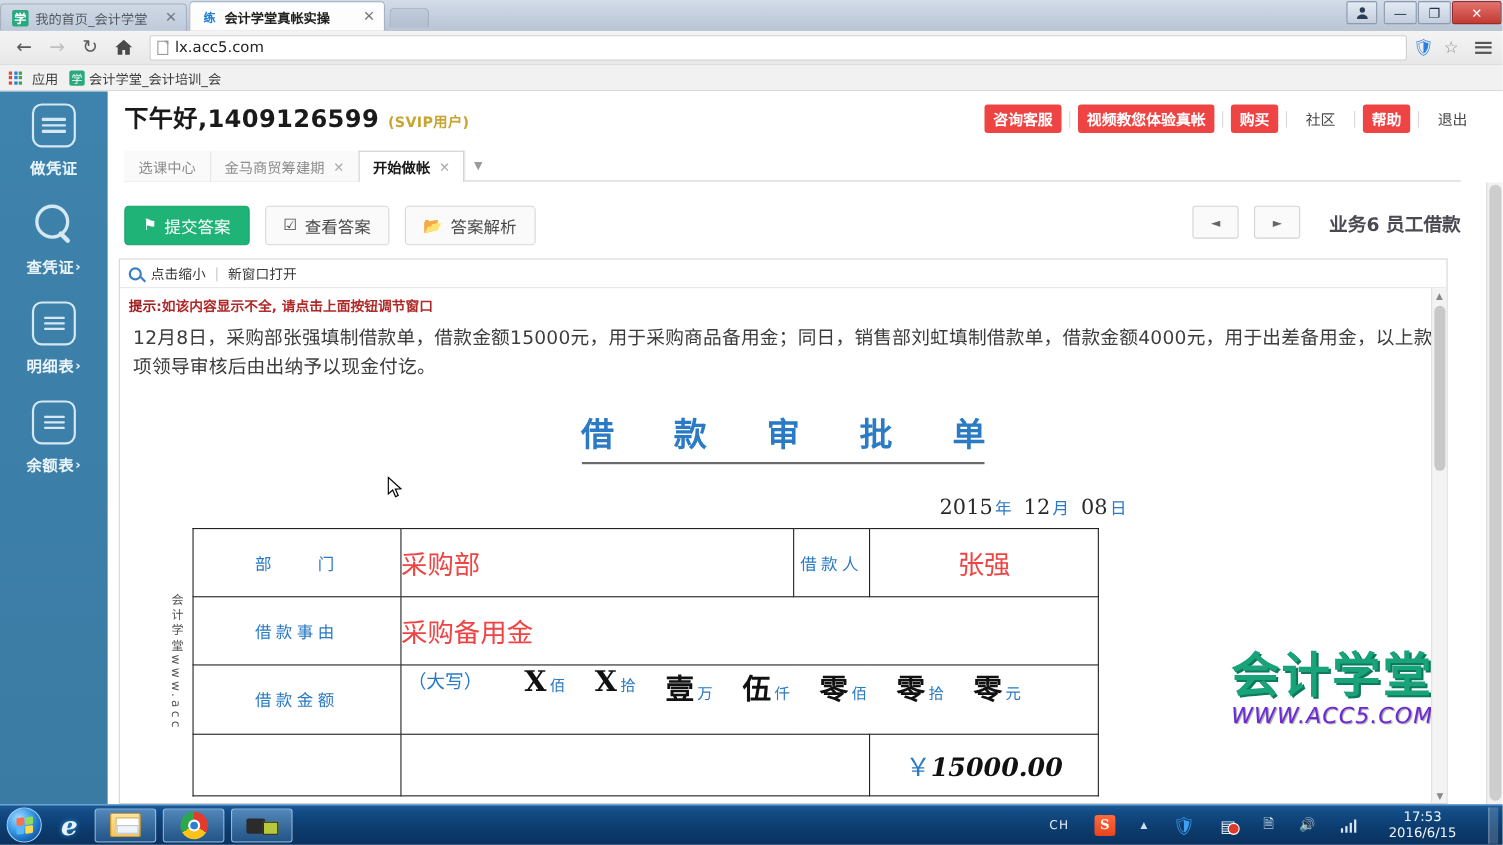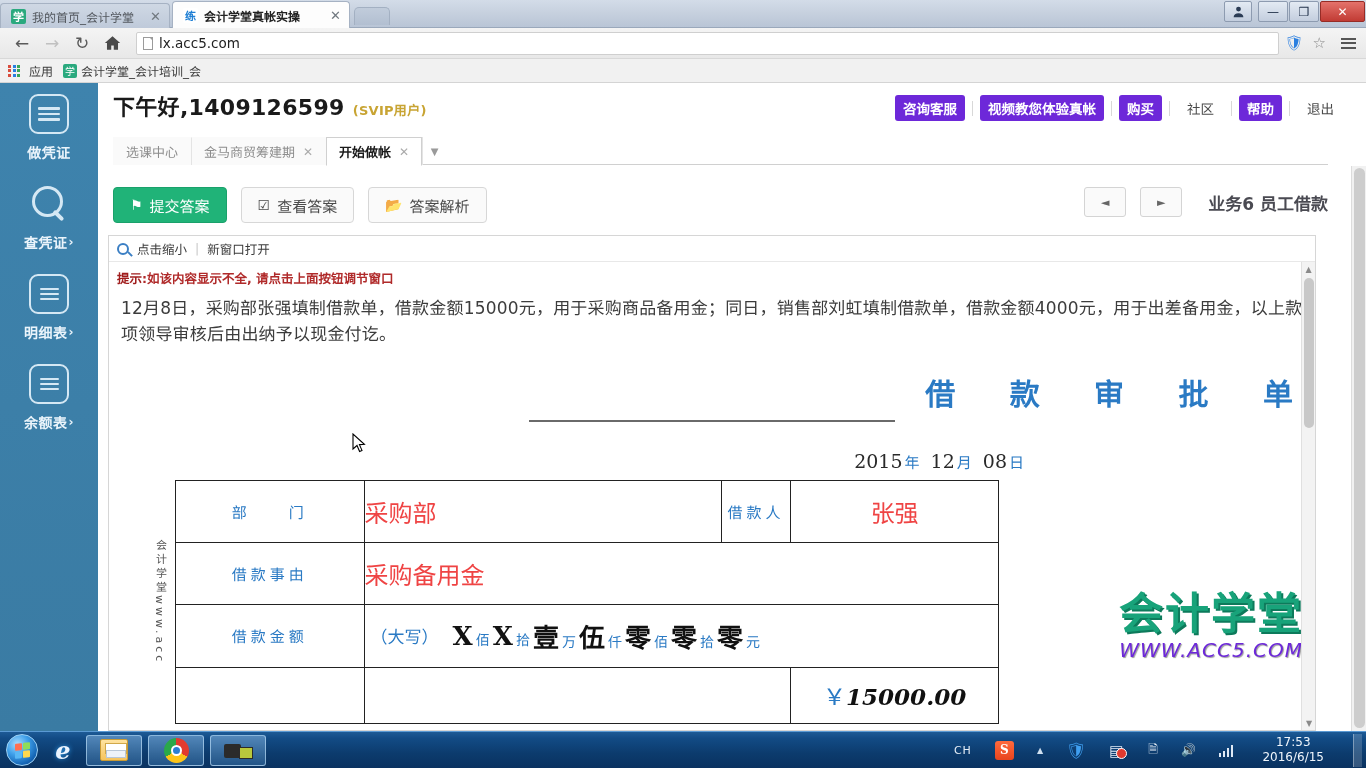--- a/index.html
+++ b/index.html
@@ -159,21 +159,21 @@
   .greeting {
     position: absolute; left: 15px; top: 6px;
     font-size: 22px; font-weight: bold; color: #1a1a1a; letter-spacing: .3px;
   }
   .svip { font-size: 13px; color: #c8a433; font-weight: bold; margin-left: 8px; }
   .header-right {
     position: absolute; right: 22px; top: 12px;
     display: flex; align-items: center; gap: 0px; font-size: 13.5px; color: #444;
   }
   .hr-badge {
-    background: #6d28d9; color: #fff; padding: 3px 8px; border-radius: 3px;
+    background: #ef4444; color: #fff; padding: 3px 8px; border-radius: 3px;
     font-weight: bold; font-size: 13.5px; white-space: nowrap;
   }
   .hr-plain { padding: 3px 10px; color: #4a4a4a; white-space: nowrap; }
   .hr-sep { width: 1px; height: 15px; background: #d8d8d8; margin: 0 7px; }
 
   .tabbar {
     position: relative; height: 28px; margin-left: 15px; margin-top: 7px;
     border-bottom: 1px solid #d0d0d0; width: 1215px;
   }
   .ptab {
@@ -237,21 +237,21 @@
   .notice b { color: #a01d1d; }
 
   .qtext {
     padding: 4px 12px 0 12px; font-size: 17px; color: #3c3c3c; line-height: 1.55;
     letter-spacing: .2px;
   }
 
   
   .voucher-wrap { position: relative; margin-top: 22px; height: 300px; }
   .v-title {
-    text-align: right; font-size: 30px; color: #2a7ac4; letter-spacing: 22px;
+    text-align: center; font-size: 30px; color: #2a7ac4; letter-spacing: 22px;
     font-family: "DejaVu Serif","Liberation Serif",serif; font-weight: bold;
     padding-left: 22px;
   }
   .v-rule { width: 366px; height: 2px; background: #6a6a6a; margin: 6px auto 0; }
   .v-date {
     text-align: right; font-size: 19px; color: #2a2a2a; padding-right: 286px; margin-top: 28px;
     font-family: "DejaVu Serif","Liberation Serif",serif;
   }
   .v-date span.unit { color: #2a7ac4; font-size: 15px; margin: 0 5px 0 2px; }
 
@@ -266,21 +266,21 @@
   }
   .v-val {
     padding-left: 18px; font-size: 24px; color: #ef4444;
     font-family: "DejaVu Serif","Liberation Serif",serif; font-weight: normal;
   }
   .v-val.center { text-align: center; padding-left: 0; }
   .v-side {
     width: 28px; writing-mode: vertical-rl; text-align: center;
     font-size: 11px; color: #555; letter-spacing: 3px; border: none !important;
   }
-  .amt-cell { display: flex; align-items: center; padding-left: 6px; height: 62px; }
+  .amt-cell { display: flex; padding-left: 6px; height: 62px; gap: 24px; }
   .amt-daxie { color: #2a7ac4; font-size: 17px; margin-right: 14px;
     font-family: "DejaVu Serif","Liberation Serif",serif; }
   .amt-digit {
     display: flex; align-items: baseline; margin-right: 3px;
     font-family: "DejaVu Serif","Liberation Serif",serif;
   }
   .amt-digit b { font-size: 26px; color: #111; font-weight: bold; }
   .amt-digit i { font-size: 14px; color: #2a7ac4; font-style: normal; margin-left: 3px; }
   .money-row td { height: 56px; text-align: center; }
   .money-val {

